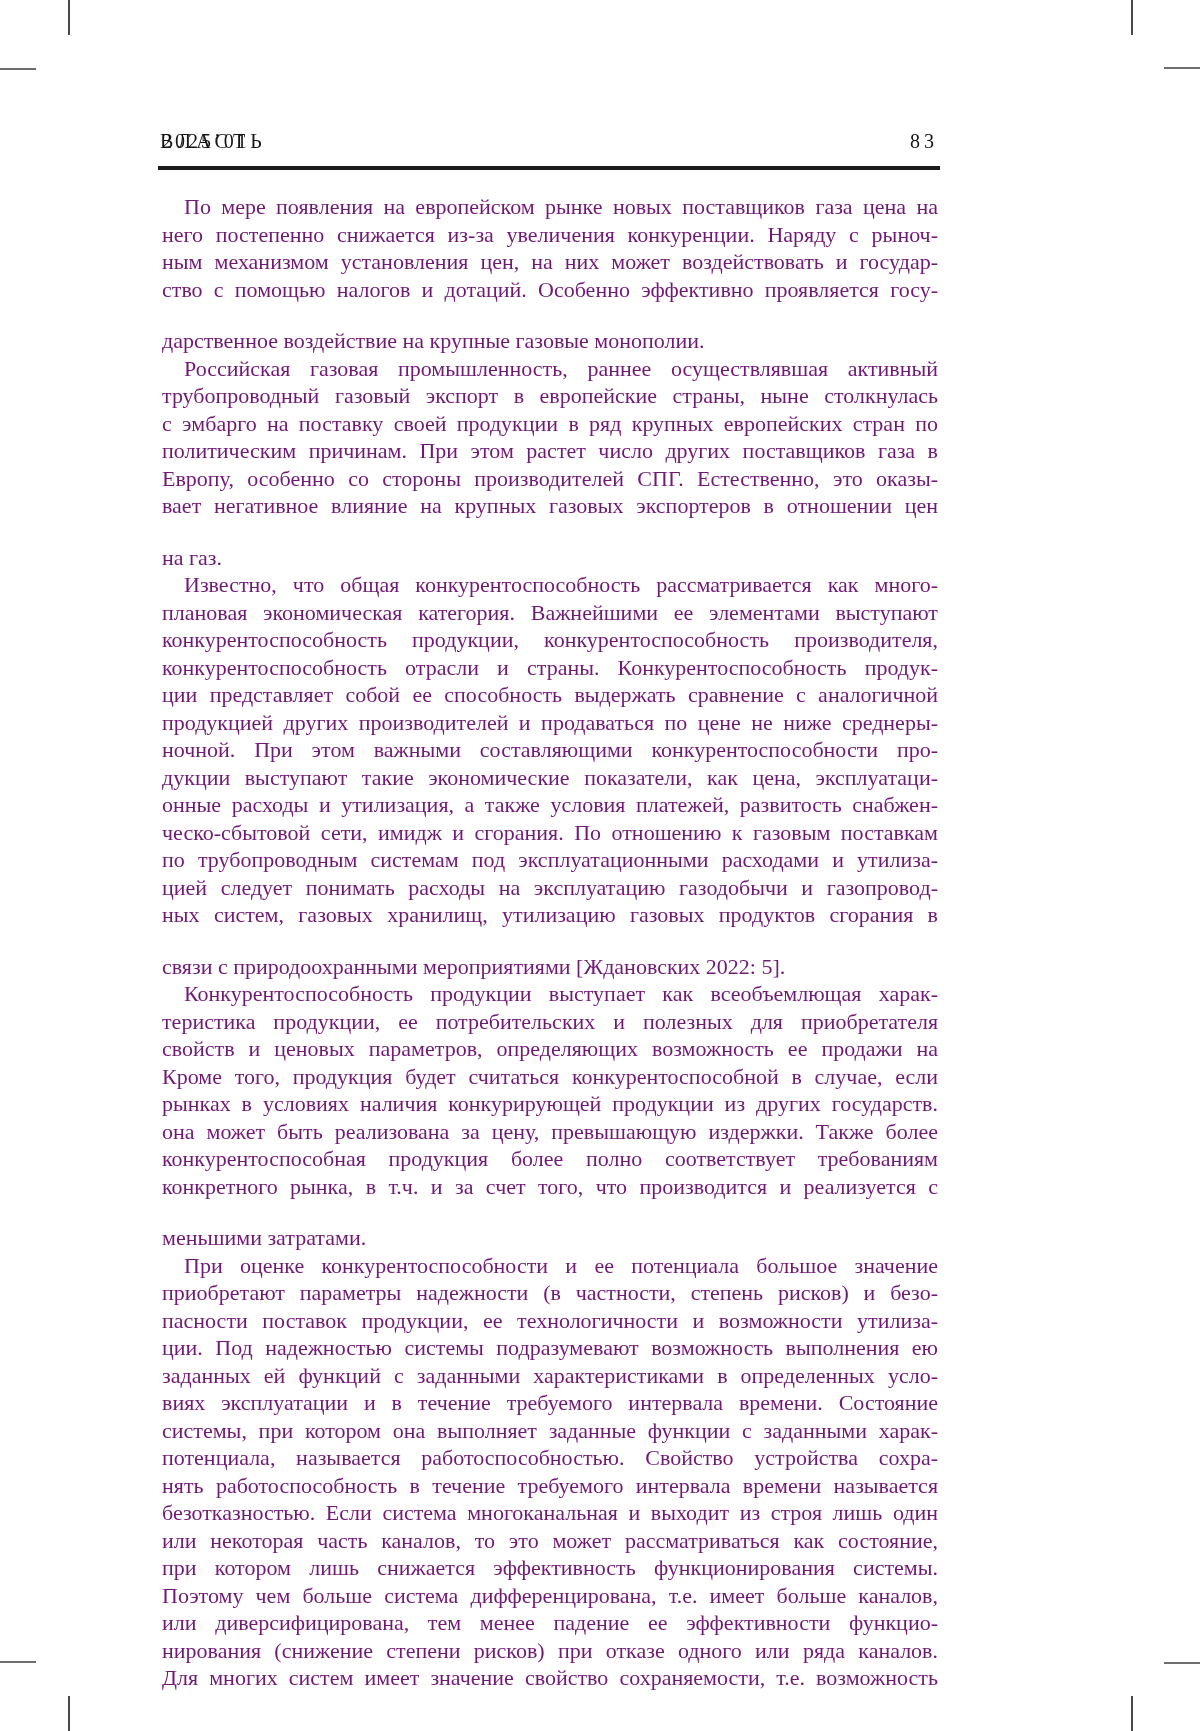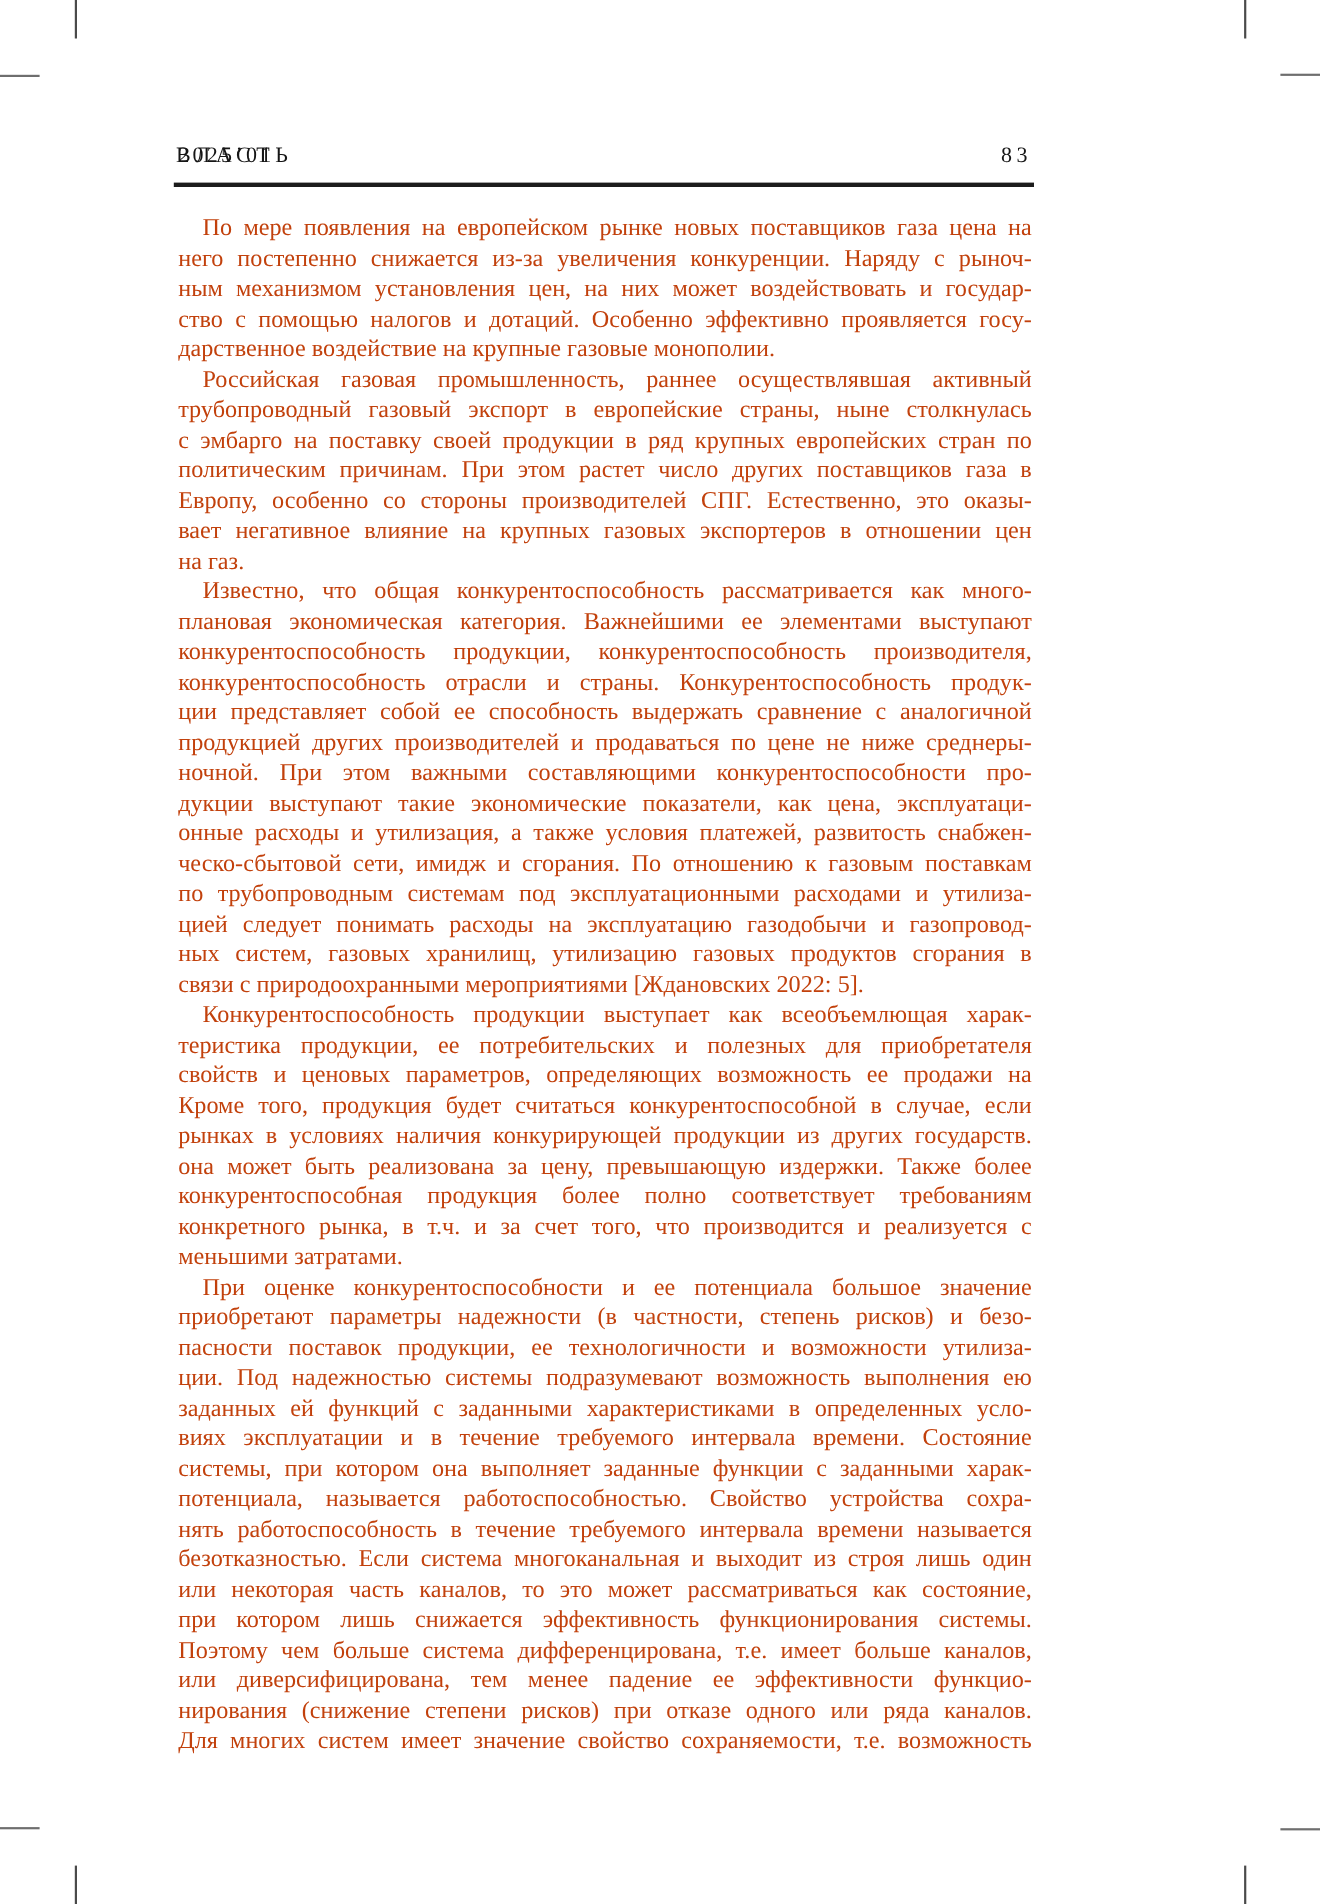--- a/index.html
+++ b/index.html
@@ -30,31 +30,31 @@
   .rule {
     position: absolute;
     left: 158px; width: 782px; top: 166px; height: 4px;
     background: #1c1c1c;
   }
 
   
   .body-col {
     position: absolute;
     left: 162px; width: 776px; top: 193px;
-    color: #c2410c;
+    color: #701a75;
     font-size: 22px;
   }
   .line {
     line-height: 27.5px;
     text-align: justify;
     text-align-last: justify;
     white-space: normal;
   }
   .line.p-first { text-indent: 22px; }
-  .line.p-last  { text-align-last: left; }
+  .line.p-last  { text-align-last: left; margin-top: 24px; }
 </style>
 </head>
 <body>
 
 <div class="page">
 
   <div class="crop v" style="left:68px;  top:0;"></div>
   <div class="crop h" style="left:0;     top:68px;"></div>
   <div class="crop v" style="left:1131px;top:0;"></div>
   <div class="crop h" style="left:1164px;top:67px;"></div>

